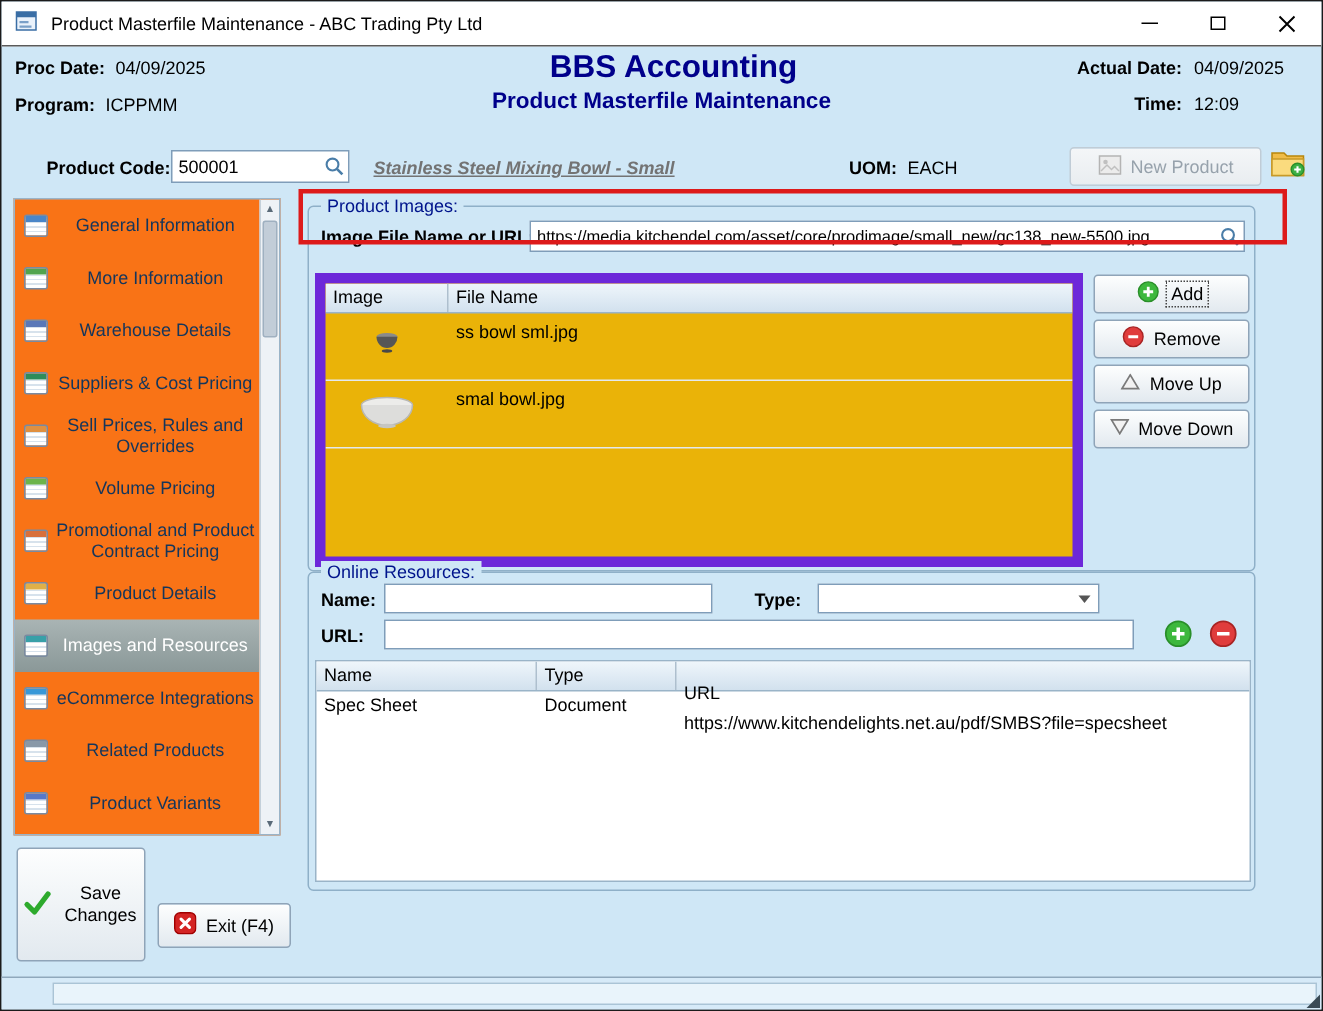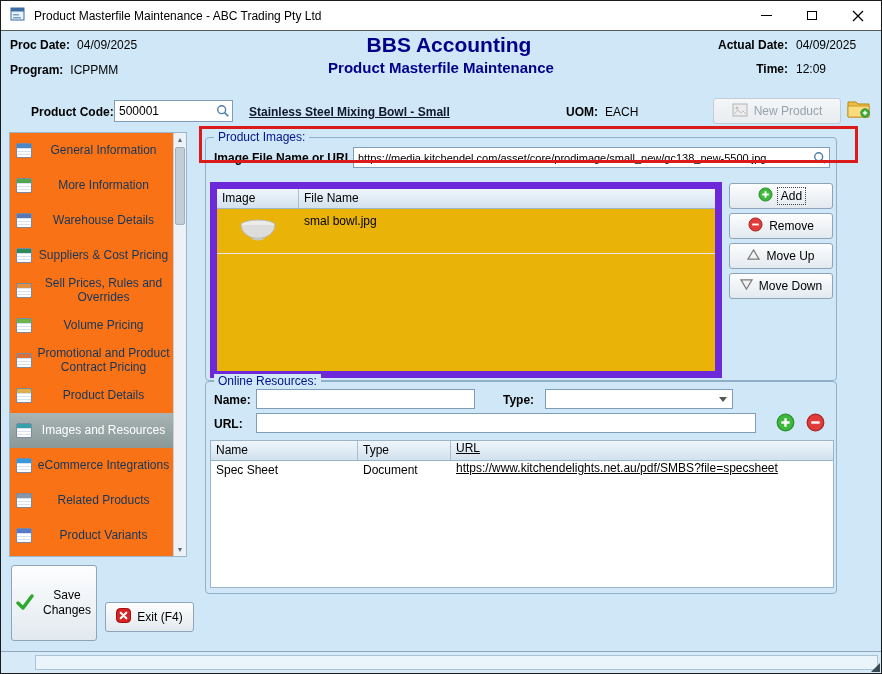--- a/index.html
+++ b/index.html
@@ -24,21 +24,21 @@
   .hright{position:absolute;right:9px;top:37px;display:grid;grid-template-columns:auto 76px;column-gap:8px;row-gap:10px;}
   .hright .lab{font-weight:bold;justify-self:end;}
 
   
   .inputwrap{position:absolute;}
   .tin{width:100%;height:100%;border:1px solid #7f9db9;background:#fff;font-family:inherit;font-size:12px;padding:2px 4px;outline:none;}
   .inputwrap .tin{padding-right:20px;}
   .mag{position:absolute;right:3px;top:50%;transform:translateY(-50%);display:flex;cursor:pointer;}
   .btn{appearance:none;font-family:inherit;font-size:12px;color:#000;background:linear-gradient(#fdfefe,#e2e9ef);border:1px solid #8fa4b8;border-radius:3px;display:flex;align-items:center;justify-content:center;gap:6px;cursor:pointer;}
   .btn.disabled{background:linear-gradient(#f4f6f8,#e9edf0);border-color:#c0ccd6;color:#97a2ac;cursor:default;}
-  .prod-link{color:#0f172a;font-weight:bold;text-decoration:underline;cursor:pointer;white-space:nowrap;}
+  .prod-link{color:#737373;font-weight:bold;text-decoration:underline;cursor:pointer;white-space:nowrap;font-style:italic;}
   .folder-btn{cursor:pointer;display:flex;}
 
   
   .sidebar{position:absolute;left:8px;top:131px;width:178px;height:425px;background:#f97316;border:1px solid #9ab4c8;display:flex;overflow:hidden;}
   .nav{flex:1;display:flex;flex-direction:column;}
   .nav-item{display:flex;align-items:center;min-height:35px;padding:2px 3px 2px 6px;gap:5px;color:#14365c;cursor:pointer;}
   .nav-item .label{flex:1;text-align:center;line-height:1.15;}
   .nav-item.selected{background:linear-gradient(#a9b4b4,#8a9898);color:#fff;}
   .sicon{flex:0 0 auto;width:16px;height:15px;border:1px solid #7a8aa0;border-radius:2px;
     background:linear-gradient(var(--a,#4a86c8),var(--a,#4a86c8)) 0 0/100% 4px no-repeat,
@@ -67,21 +67,21 @@
   .focus-label{outline:1px dotted #444;outline-offset:1px;padding:0 2px;}
 
   
   .select{background:#fff;border:1px solid #7f9db9;display:flex;align-items:center;cursor:pointer;}
   .select .selval{flex:1;padding:2px 4px;}
   .dd-arrow{width:0;height:0;border-left:4px solid transparent;border-right:4px solid transparent;border-top:5px solid #555;margin-right:5px;}
   .circle-btn{appearance:none;background:transparent;border:none;padding:0;cursor:pointer;display:flex;}
   .res-table{left:4px;top:58px;width:624px;height:148px;background:#fff;border:1px solid #9ab4c8;display:flex;flex-direction:column;overflow:hidden;}
   .rc-name{width:147px;padding:2px 5px;}
   .rc-type{width:93px;padding:2px 5px;}
-  .rc-url{flex:1;padding:0 5px;text-decoration:underline;}
+  .rc-url{flex:1;padding:14px 5px;}
   .res-table .t-head .rc-name,.res-table .t-head .rc-type{border-right:1px solid #aebfce;}
   .res-row{display:flex;min-height:20px;cursor:pointer;}
 
   
   .save-btn{position:absolute;left:10px;top:564px;width:86px;height:76px;}
   .save-label{width:52px;text-align:center;line-height:1.25;white-space:normal;}
   .exit-btn{position:absolute;left:104px;top:601px;width:89px;height:30px;}
 
   
   .statusbar{position:absolute;left:0;right:0;bottom:0;height:22px;background:#d6eaf8;border-top:1px solid #8fa8bc;}
@@ -244,20 +244,32 @@
     </div>
 
     <div class="img-table">
       <div class="t-head">
         <div class="c-img">Image</div>
         <div class="c-file">File Name</div>
       </div>
       <div class="t-row">
         <div class="c-img">
           <span>
+            <svg width="20" height="20" viewBox="0 0 20 20">
+                <ellipse cx="10" cy="6.5" rx="7" ry="2.5" fill="#8a8a8a"></ellipse>
+                <path d="M3 6.5 a7 7.5 0 0 0 14 0 z" fill="#565656"></path>
+                <ellipse cx="10" cy="16" rx="3.5" ry="1.1" fill="#484848"></ellipse>
+              </svg>
+          </span>
+        </div>
+        <div class="c-file">ss bowl sml.jpg</div>
+      </div>
+      <div class="t-row">
+        <div class="c-img">
+          <span>
             <svg width="40" height="24" viewBox="0 0 40 24">
                 <ellipse cx="20" cy="7" rx="17" ry="5" fill="#ececea" stroke="#b8b8b4"></ellipse>
                 <path d="M3 7 a17 13.5 0 0 0 34 0" fill="#dddddb" stroke="#b8b8b4"></path>
                 <ellipse cx="20" cy="21" rx="6" ry="1.5" fill="#c6c6c2"></ellipse>
               </svg>
           </span>
         </div>
         <div class="c-file">smal bowl.jpg</div>
       </div>
     </div>

